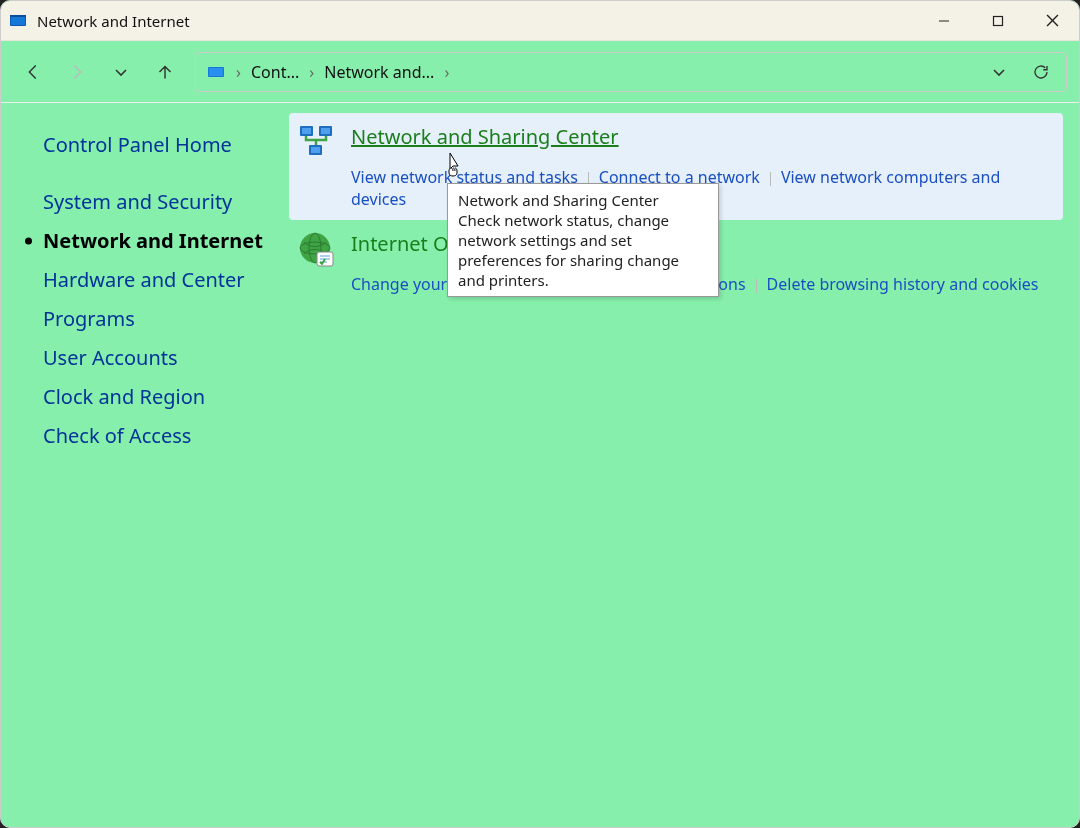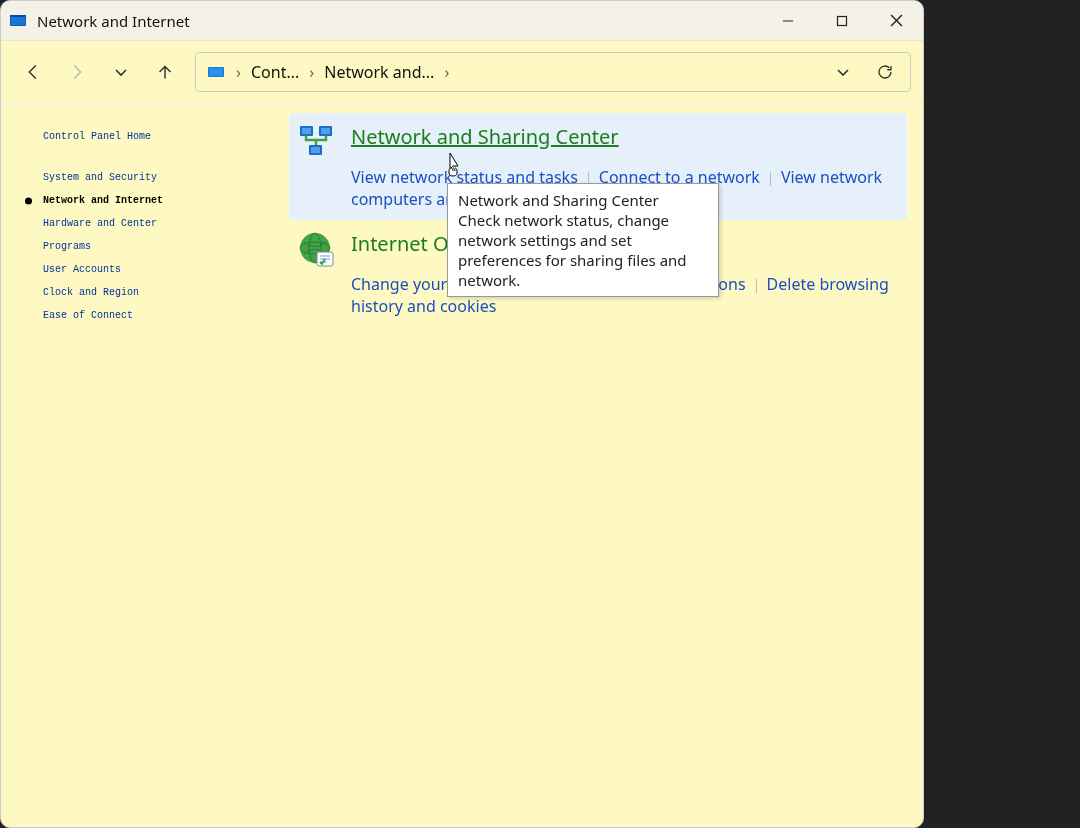--- a/index.html
+++ b/index.html
@@ -1,18 +1,18 @@
 <!DOCTYPE html>
 <html><head>
 <meta charset="utf-8">
 <style>
   * { box-sizing: border-box; font-family: "Segoe UI", system-ui, sans-serif; }
   html, body { margin:0; padding:0; background:#222;}
   .window {
-    width:924px; height:828px; background:#fef9c3;
+    width:1080px; height:828px; background:#86efac;
     border:1px solid #ccc; border-radius:10px; overflow:hidden;
     display:flex; flex-direction:column;
     position:relative;
   }
   .titlebar {
     height:40px; background:#f4f2e7; display:flex; align-items:center;
     padding:0 0 0 8px; border-bottom:1px solid #e6e3d7;
     font-size:15px;
   }
   .titlebar .appicon {
@@ -37,21 +37,21 @@
   .addr .sep { color:#666; padding:0 2px;}
   .addr .flex1 { flex:1;}
   .addr .iconbtn { width:34px; display:flex; align-items:center; justify-content:center; color:#333;}
   .search {
     width:460px; height:40px; border:1px solid #ccc; border-radius:4px; display:flex; align-items:center;
     padding:0 12px; font-size:16px; color:#888; margin-left:10px;
   }
   .search .stext { flex:1; color:#777;}
   .content { flex:1; display:flex; overflow:hidden;}
   .sidebar { width:280px; padding:22px 14px 0 42px; }
-  .sidebar a { display:block; color:#003399; font-size:10px; padding:6px 0; text-decoration:none;font-family:Liberation Mono, monospace;}
+  .sidebar a { display:block; color:#003399; font-size:20px; padding:6px 0; text-decoration:none;}
   .sidebar .spacer { height:18px;}
   .sidebar a.active { font-weight:700; color:#000; position:relative;}
   .sidebar a.active::before {
     content:""; position:absolute; left:-18px; top:50%; width:7px; height:7px; background:#000; border-radius:50%; transform:translateY(-50%);
   }
   .main { flex:1; padding:10px 16px 0 8px; position:relative;}
   .catrow { display:flex; gap:14px; padding:10px 12px 10px 8px; border-radius:4px; }
   .catrow.hov { background:#e6f0fb; }
   .caticon { width:40px; height:40px; flex-shrink:0; display:flex; align-items:center; justify-content:center; }
   .cattext { flex:1; }
@@ -156,21 +156,21 @@
   <div class="content">
     <div class="sidebar">
       <a>Control Panel Home</a>
       <div class="spacer"></div>
       <a>System and Security</a>
       <a class="active">Network and Internet</a>
       <a>Hardware and Center</a>
       <a>Programs</a>
       <a>User Accounts</a>
       <a>Clock and Region</a>
-      <a>Ease of Connect</a>
+      <a>Check of Access</a>
     </div>
 
     <div class="main">
 
       <div class="catrow hov">
         <div class="caticon">
           <svg width="40" height="40" viewBox="0 0 40 40">
             <rect x="3" y="3" width="13" height="10" rx="1" fill="#1d6dc1"></rect>
             <rect x="5" y="5" width="9" height="6" fill="#4ea0ee"></rect>
             <rect x="22" y="3" width="13" height="10" rx="1" fill="#1d6dc1"></rect>
@@ -208,21 +208,21 @@
             <a>Change your homepage</a><span class="divbar"></span><a>Manage browser add-ons</a><span class="divbar"></span><a>Delete browsing history and cookies</a>
           </div>
         </div>
       </div>
 
     </div>
   </div>
 
   <div class="tooltip">
     <div>Network and Sharing Center</div>
-    <div>Check network status, change network settings and set preferences for sharing files and network.</div>
+    <div>Check network status, change network settings and set preferences for sharing change and printers.</div>
   </div>
 
   <div class="cursor">
     <svg width="22" height="26" viewBox="0 0 22 26">
       <path d="M8 2v16l3-3h5L8 2z" fill="#fff" stroke="#000" stroke-width="1"></path>
       <path d="M7 20c0-2 1-3 2-3s2 1 2 3m0-3c1 0 2 1 2 3m0-3c1 0 2 1 2 3v2c0 2-2 3-4 3s-4-1-4-3v-2" fill="#fff" stroke="#000" stroke-width="1"></path>
     </svg>
   </div>
 
 </div>

